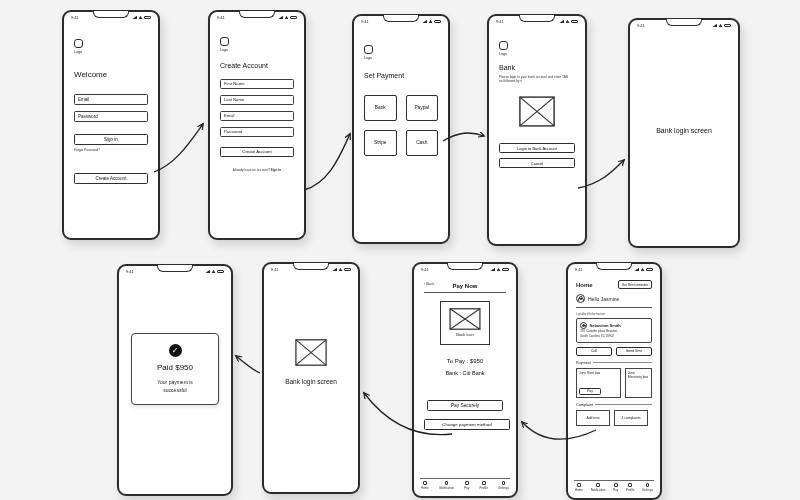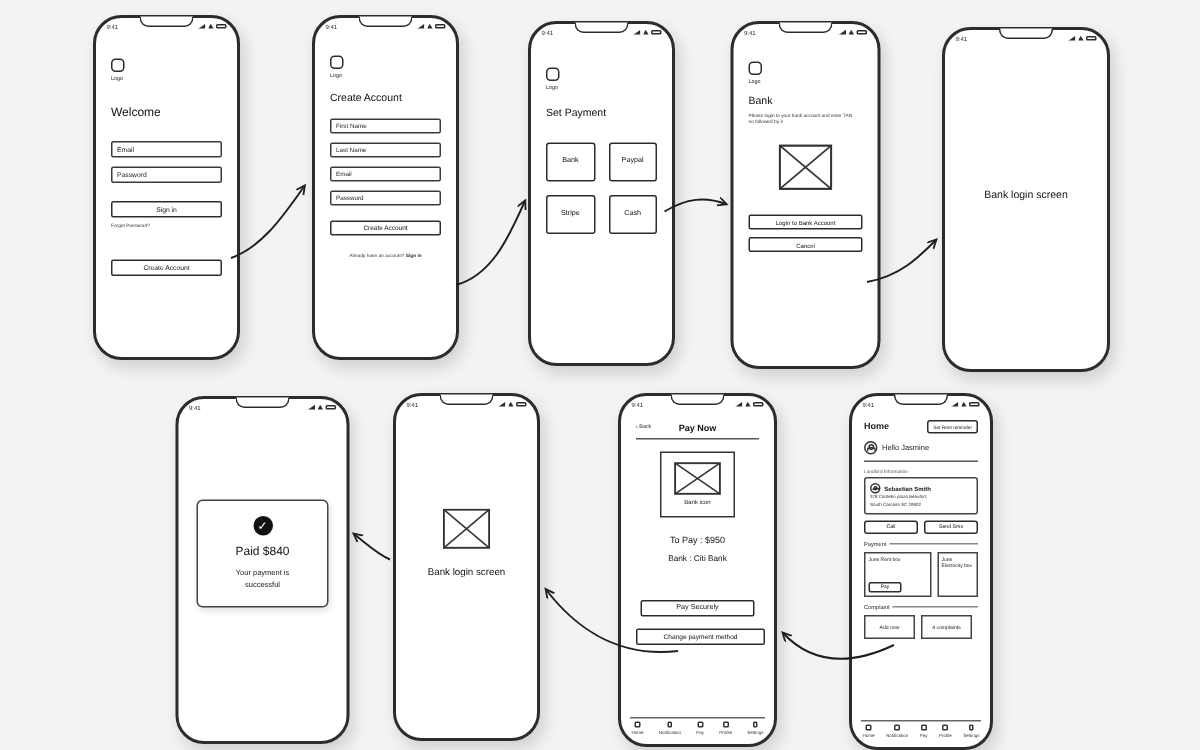--- a/index.html
+++ b/index.html
@@ -5,21 +5,21 @@
   * { box-sizing: border-box; margin: 0; padding: 0; }
   html,body { font-family: "Liberation Sans", sans-serif; }
   .canvas {
     position: relative; width: 800px; height: 500px; overflow: hidden;
     background: #f3f3f4; color:#1c1c1c;
   }
   .arrows { position:absolute; left:0; top:0; width:800px; height:500px; z-index:30; pointer-events:none; }
   .arrow { fill:none; stroke:#1f1f1f; stroke-width:1.3; }
 
   .phone {
-    position:absolute; background:#fff; border:2px solid #2c2c2c; border-radius:19px;
+    position:absolute; background:#fff; border:2px solid #2c2c2c; border-radius:9px;
     box-shadow: 3px 5px 10px rgba(0,0,0,.14); z-index:10;
   }
   .notch {
     position:absolute; top:-1px; left:50%; transform:translateX(-50%);
     width:36px; height:7px; border:1.3px solid #2c2c2c; border-top:none;
     border-radius:0 0 6px 6px; background:#fff; z-index:3;
   }
   .statusbar {
     position:absolute; top:3px; left:7px; right:7px; display:flex;
     justify-content:space-between; align-items:center; z-index:2;
@@ -245,21 +245,21 @@
         <span class="ic-wifi"></span>
         <span class="ic-batt"></span>
       </span>
     </div>
     <div class="notch"></div>
     <div class="screen">
       <div class="paid-card">
         <div class="check-circle">
           <span>✓</span>
         </div>
-        <div class="paid-amount">Paid $840</div>
+        <div class="paid-amount">Paid $950</div>
         <div class="paid-msg" style="width:56px;">Your payment is successful</div>
       </div>
     </div>
   </div>
 
   <div class="phone" style="left:262px;top:262px;width:98px;height:232px;">
     <div class="statusbar">
       <span class="sb-time">9:41</span>
       <span class="sb-right">
         <span class="ic-signal"></span>

